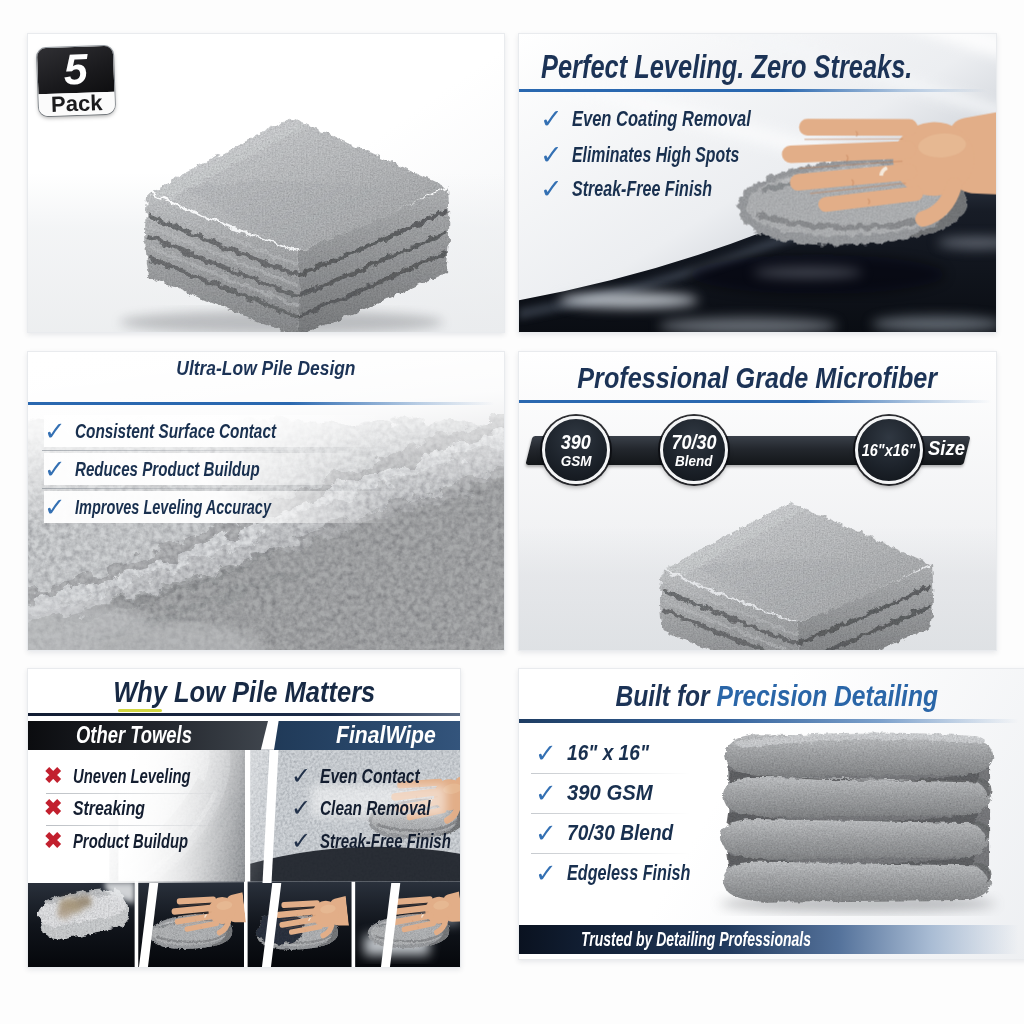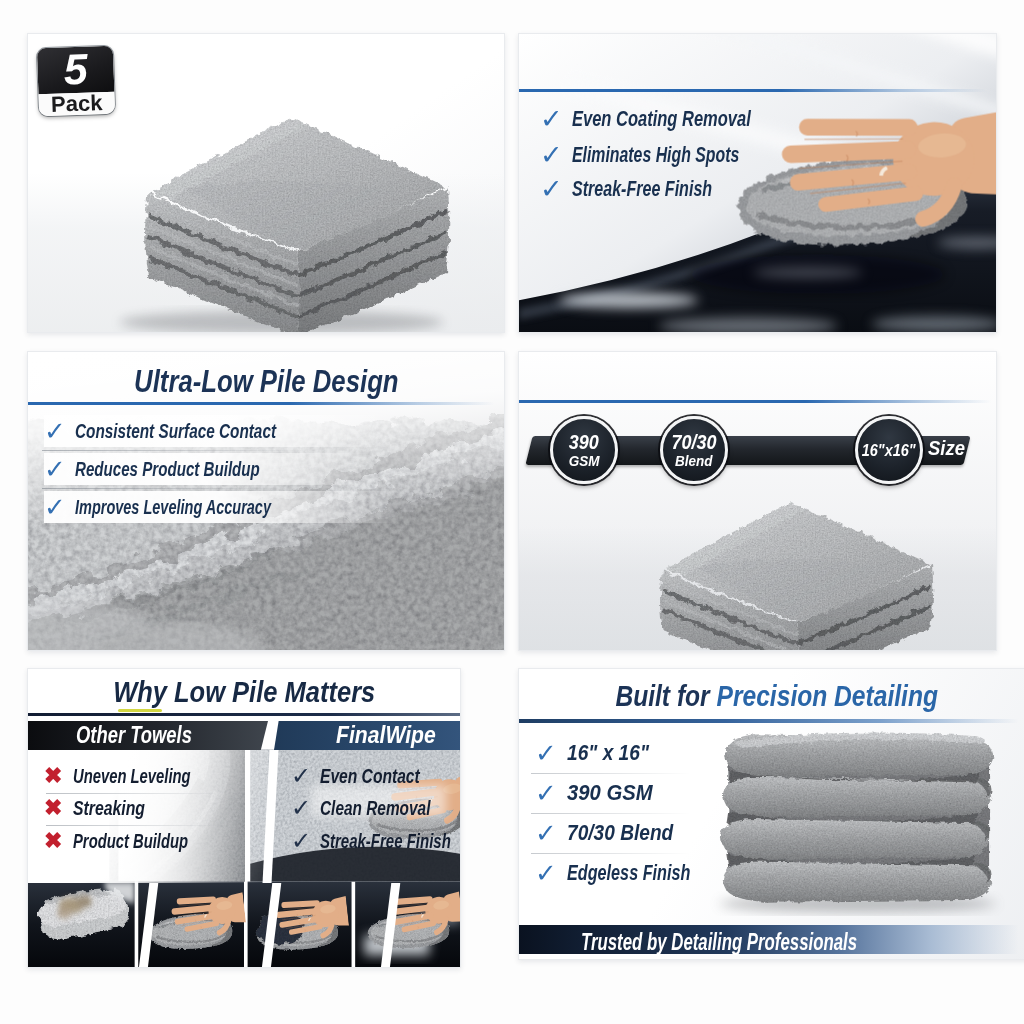--- a/index.html
+++ b/index.html
@@ -33,21 +33,21 @@
   .check-text { font-style:italic; font-weight:bold; color:#19304f; }
 
   
   #p2 .title { left:22px; top:14px; font-size:33px; }
   #p2 .rule { top:55px; width:100%; height:3px; background:linear-gradient(90deg,#2a68b0 0%,#2a68b0 55%,rgba(120,160,205,0.55) 80%,rgba(190,210,230,0) 98%); }
   #p2 .check-row { left:21px; height:30px; }
   #p2 .check-mark { font-size:27px; margin-right:9px; }
   #p2 .check-text { font-size:22px; }
 
   
-  #p3 .title { top:12px; font-size:31px; }
+  #p3 .title { top:4px; font-size:21px; }
   #p3 .rule { top:50px; width:100%; height:3px; background:linear-gradient(90deg,#2a68b0 0%,#2a68b0 55%,rgba(120,160,205,0.5) 82%,rgba(190,210,230,0) 98%); }
   #p3 .check-row { left:16px; height:32px; padding-right:40px; background:linear-gradient(90deg,rgba(255,255,255,0.95) 50%,rgba(255,255,255,0) 100%); }
   #p3 .check-mark { font-size:26px; margin-right:9px; }
   #p3 .check-text { font-size:21px; }
   .row-sep { position:absolute; height:1px; }
 
   
   #p4 .title { top:9px; font-size:30px; }
   #p4 .rule { top:48px; width:100%; height:3px; background:linear-gradient(90deg,#2a68b0 0%,#2a68b0 60%,rgba(120,160,205,0.5) 85%,rgba(190,210,230,0) 99%); }
   .ribbon { position:absolute; top:84px; left:10px; width:438px; height:29px; transform:skewX(-14deg); background:linear-gradient(180deg,#3a4049 0%,#23272d 45%,#131619 100%); border-radius:3px; box-shadow:0 2px 3px rgba(0,0,0,0.3); }
@@ -74,21 +74,21 @@
   .strip-divider { position:absolute; top:214px; width:9px; height:86px; background:#ffffff; transform:skewX(-7deg); }
 
   
   #p6 .title { top:10px; font-size:30px; }
   #p6 .title .accent { color:#2a66a8; }
   #p6 .rule { top:50px; width:100%; height:4px; background:linear-gradient(90deg,#1e3d63 0%,#35639c 40%,#7ba0cb 70%,rgba(190,210,230,0) 97%); }
   #p6 .check-row { left:16px; height:32px; }
   #p6 .check-mark { font-size:26px; margin-right:10px; }
   #p6 .check-text { font-size:22.5px; }
   .trust-bar { position:absolute; left:0; top:256px; width:100%; height:29px; background:linear-gradient(90deg,#0a1220 0%,#21395c 40%,#54729b 62%,#a9bcd4 80%,rgba(236,240,245,0) 97%); }
-  .trust-text { position:absolute; left:62px; top:259px; color:#ffffff; font-weight:bold; font-style:italic; font-size:24px; white-space:nowrap;text-align:center; }
+  .trust-text { position:absolute; left:62px; top:259px; color:#ffffff; font-weight:bold; font-style:italic; font-size:20px; white-space:nowrap;text-align:center; }
 </style>
 </head>
 <body>
 
 <svg width="0" height="0" style="position:absolute">
   <defs>
     <filter id="terry" x="-6%" y="-6%" width="112%" height="112%">
       <feTurbulence type="fractalNoise" baseFrequency="0.11" numOctaves="3" seed="7" result="warp"></feTurbulence>
       <feDisplacementMap in="SourceGraphic" in2="warp" scale="9" xChannelSelector="R" yChannelSelector="G" result="disp"></feDisplacementMap>
       <feTurbulence type="fractalNoise" baseFrequency="0.55" numOctaves="3" seed="3" result="noise"></feTurbulence>
@@ -301,20 +301,21 @@
         <ellipse cx="110" cy="268" rx="70" ry="8" fill="#d3d9e0" opacity="0.85"></ellipse>
         <ellipse cx="290" cy="240" rx="55" ry="6" fill="#b3bac4" opacity="0.7"></ellipse>
         <ellipse cx="420" cy="292" rx="66" ry="8" fill="#9aa3ae" opacity="0.6"></ellipse>
         <ellipse cx="230" cy="294" rx="90" ry="9" fill="#bcc4cd" opacity="0.5"></ellipse>
         <ellipse cx="460" cy="210" rx="40" ry="6" fill="#aab2bd" opacity="0.5"></ellipse>
       </g>
       <ellipse cx="300" cy="242" rx="128" ry="20" fill="#04060a" opacity="0.5" filter="url(#soft)"></ellipse>
       <use href="#wipetowel" x="192" y="100" width="285" height="125"></use>
       <use href="#hand" x="244" y="70" width="242" height="130" transform="rotate(-4 365 135)"></use>
     </svg>
+    <h2 class="title"><span class="cond" style="--sx:0.77">Perfect Leveling. Zero Streaks.</span></h2>
     <div class="rule"></div>
     <div class="check-row" style="top:70px">
       <span class="check-mark">✓</span>
       <span class="check-text cond" style="--sx:0.75">Even Coating Removal</span>
     </div>
     <div class="check-row" style="top:106px">
       <span class="check-mark">✓</span>
       <span class="check-text cond" style="--sx:0.72">Eliminates High Spots</span>
     </div>
     <div class="check-row" style="top:140px">
@@ -387,23 +388,24 @@
       <defs>
           <linearGradient id="floor4" x1="0" y1="0" x2="0" y2="1">
         <stop offset="0" stop-color="#e4e6e9" stop-opacity="0"></stop>
         <stop offset="0.4" stop-color="#e2e4e7" stop-opacity="0.7"></stop>
         <stop offset="1" stop-color="#dde0e3" stop-opacity="0.85"></stop>
       </linearGradient>
         </defs>
       <rect x="0" y="175" width="479" height="125" fill="url(#floor4)"></rect>
       <use href="#stack3" x="98" y="122" width="325" height="211"></use>
     </svg>
+    <h2 class="title ctr"><span class="cond" style="--sx:0.84">Professional Grade Microfiber</span></h2>
     <div class="rule"></div>
     <div class="ribbon"></div>
-    <div class="spec-badge" style="left:31px">
+    <div class="spec-badge" style="left:23px">
       <div class="spec-line1">390</div>
       <div class="spec-line2">GSM</div>
     </div>
     <div class="spec-badge" style="left:141px">
       <div class="spec-line1">70/30</div>
       <div class="spec-line2">Blend</div>
     </div>
     <div class="spec-badge" style="left:336px">
       <div class="spec-line1" style="font-size:17px; transform:scaleX(0.85)">16"x16"</div>
     </div>

